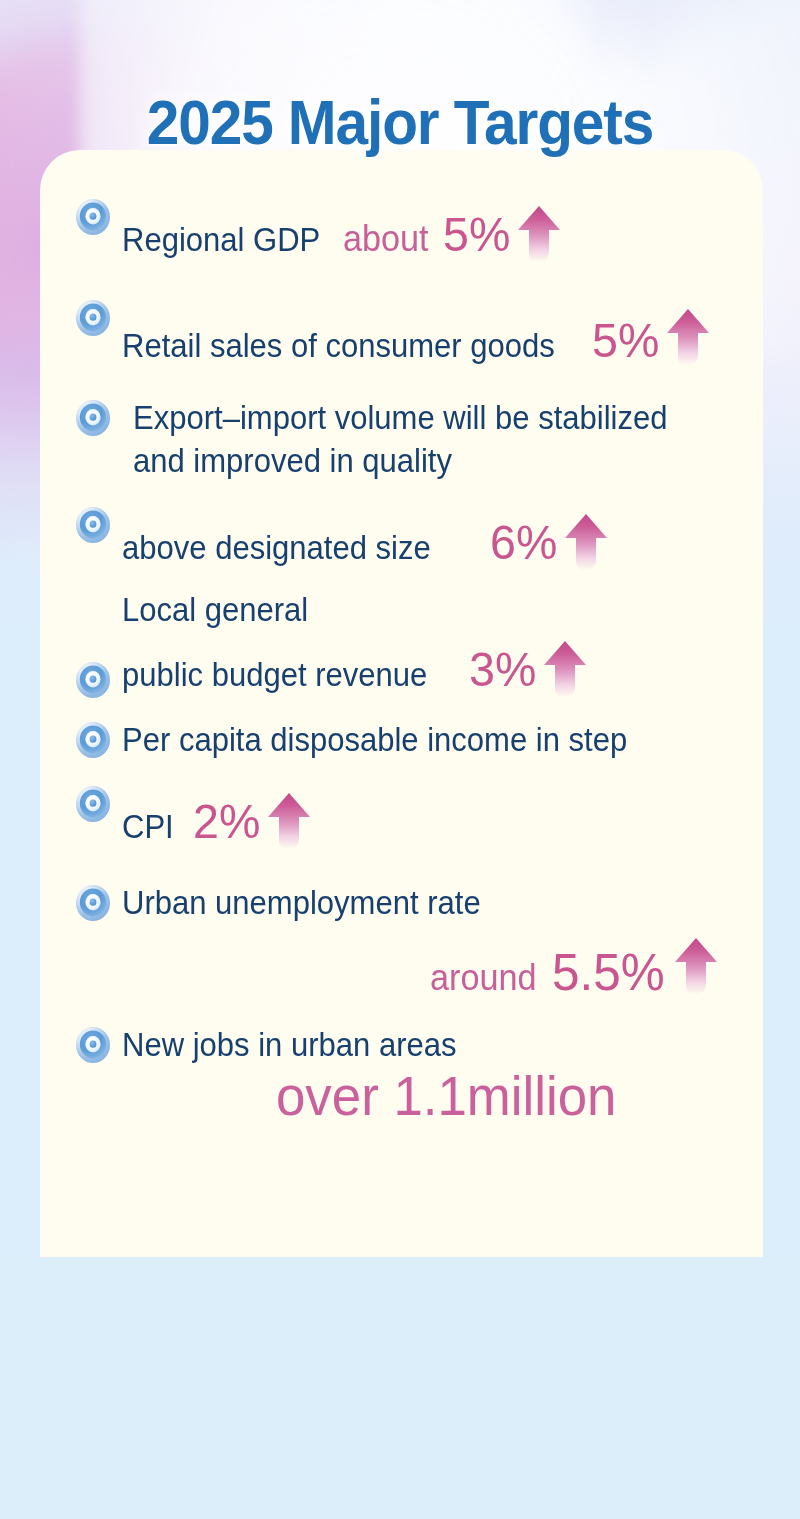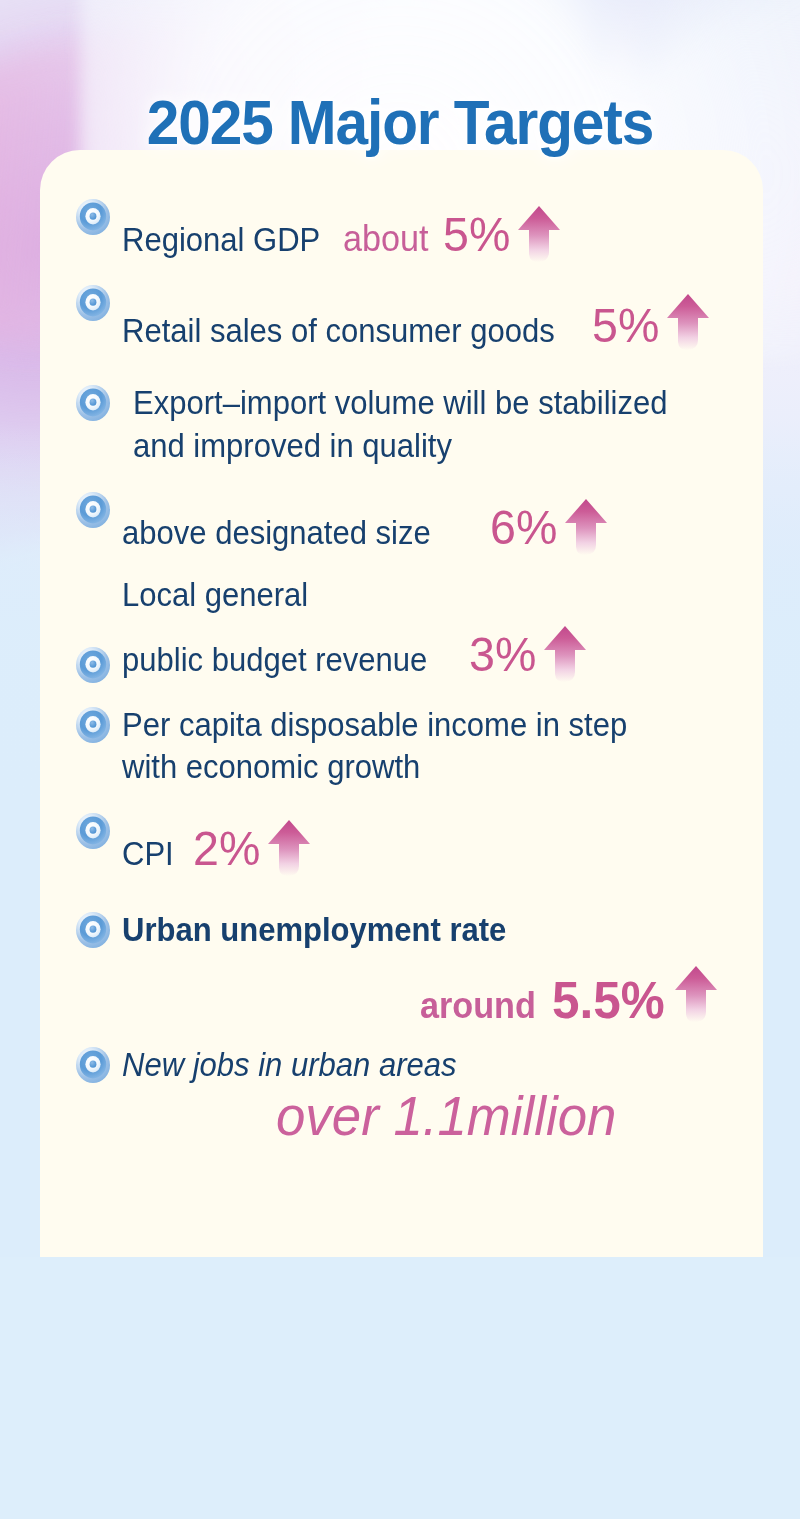--- a/index.html
+++ b/index.html
@@ -298,21 +298,21 @@
         <stop offset="100%" stop-color="#fffcf0"></stop>
       </linearGradient>
     </defs>
   </svg>
 
   <div class="title">2025 Major Targets</div>
 
   <div class="card">
     <div class="rows">
 
-      <div class="row" style="margin-bottom:21px;">
+      <div class="row" style="margin-bottom:36px;">
         <span class="bullet">
           <svg viewBox="0 0 38 38">
               <ellipse cx="19" cy="19" rx="17" ry="18" fill="url(#gBullOuter)"></ellipse>
               <ellipse cx="19" cy="18.4" rx="13.2" ry="14" fill="url(#gBullRing)"></ellipse>
               <ellipse cx="19" cy="18.2" rx="7.6" ry="8.2" fill="url(#gBullInner)"></ellipse>
               <ellipse cx="19" cy="18.2" rx="3.4" ry="3.6" fill="url(#gBullDot)"></ellipse>
             </svg>
         </span>
         <div class="row-body">
           <div class="line">
@@ -422,23 +422,20 @@
               <ellipse cx="19" cy="19" rx="17" ry="18" fill="url(#gBullOuter)"></ellipse>
               <ellipse cx="19" cy="18.4" rx="13.2" ry="14" fill="url(#gBullRing)"></ellipse>
               <ellipse cx="19" cy="18.2" rx="7.6" ry="8.2" fill="url(#gBullInner)"></ellipse>
               <ellipse cx="19" cy="18.2" rx="3.4" ry="3.6" fill="url(#gBullDot)"></ellipse>
             </svg>
         </span>
         <div class="row-body">
           <div class="line">
               <span class="txt">Per capita disposable income in step</span>
             </div>
-          <div class="line">
-              <span class="txt">with economic growth</span>
-            </div>
         </div>
       </div>
 
       <div class="row" style="margin-bottom:34px;">
         <span class="bullet">
           <svg viewBox="0 0 38 38">
               <ellipse cx="19" cy="19" rx="17" ry="18" fill="url(#gBullOuter)"></ellipse>
               <ellipse cx="19" cy="18.4" rx="13.2" ry="14" fill="url(#gBullRing)"></ellipse>
               <ellipse cx="19" cy="18.2" rx="7.6" ry="8.2" fill="url(#gBullInner)"></ellipse>
               <ellipse cx="19" cy="18.2" rx="3.4" ry="3.6" fill="url(#gBullDot)"></ellipse>
@@ -450,21 +447,21 @@
             <span class="num" style="margin-left:16px;">2%</span>
             <span class="arrow a-sm">
               <svg viewBox="0 0 46 60">
                   <path d="M23 2 L44 26 H33 V48 q0 9 -10 10 q-9 1 -10 -8 V26 H2 Z" fill="url(#gArrow)"></path>
                 </svg>
             </span>
           </div>
         </div>
       </div>
 
-      <div class="row" style="margin-bottom:17px;font-weight:bold;">
+      <div class="row" style="margin-bottom:24px;">
         <span class="bullet">
           <svg viewBox="0 0 38 38">
               <ellipse cx="19" cy="19" rx="17" ry="18" fill="url(#gBullOuter)"></ellipse>
               <ellipse cx="19" cy="18.4" rx="13.2" ry="14" fill="url(#gBullRing)"></ellipse>
               <ellipse cx="19" cy="18.2" rx="7.6" ry="8.2" fill="url(#gBullInner)"></ellipse>
               <ellipse cx="19" cy="18.2" rx="3.4" ry="3.6" fill="url(#gBullDot)"></ellipse>
             </svg>
         </span>
         <div class="row-body">
           <div class="line">
@@ -475,21 +472,21 @@
             <span class="num" style="font-size:52px;">5.5%</span>
             <span class="arrow a-lg">
               <svg viewBox="0 0 46 60">
                   <path d="M23 2 L44 26 H33 V48 q0 9 -10 10 q-9 1 -10 -8 V26 H2 Z" fill="url(#gArrow)"></path>
                 </svg>
             </span>
           </div>
         </div>
       </div>
 
-      <div class="row" style="margin-bottom:42px;font-style:italic;">
+      <div class="row" style="margin-bottom:42px;">
         <span class="bullet">
           <svg viewBox="0 0 38 38">
               <ellipse cx="19" cy="19" rx="17" ry="18" fill="url(#gBullOuter)"></ellipse>
               <ellipse cx="19" cy="18.4" rx="13.2" ry="14" fill="url(#gBullRing)"></ellipse>
               <ellipse cx="19" cy="18.2" rx="7.6" ry="8.2" fill="url(#gBullInner)"></ellipse>
               <ellipse cx="19" cy="18.2" rx="3.4" ry="3.6" fill="url(#gBullDot)"></ellipse>
             </svg>
         </span>
         <div class="row-body">
           <div class="line">

